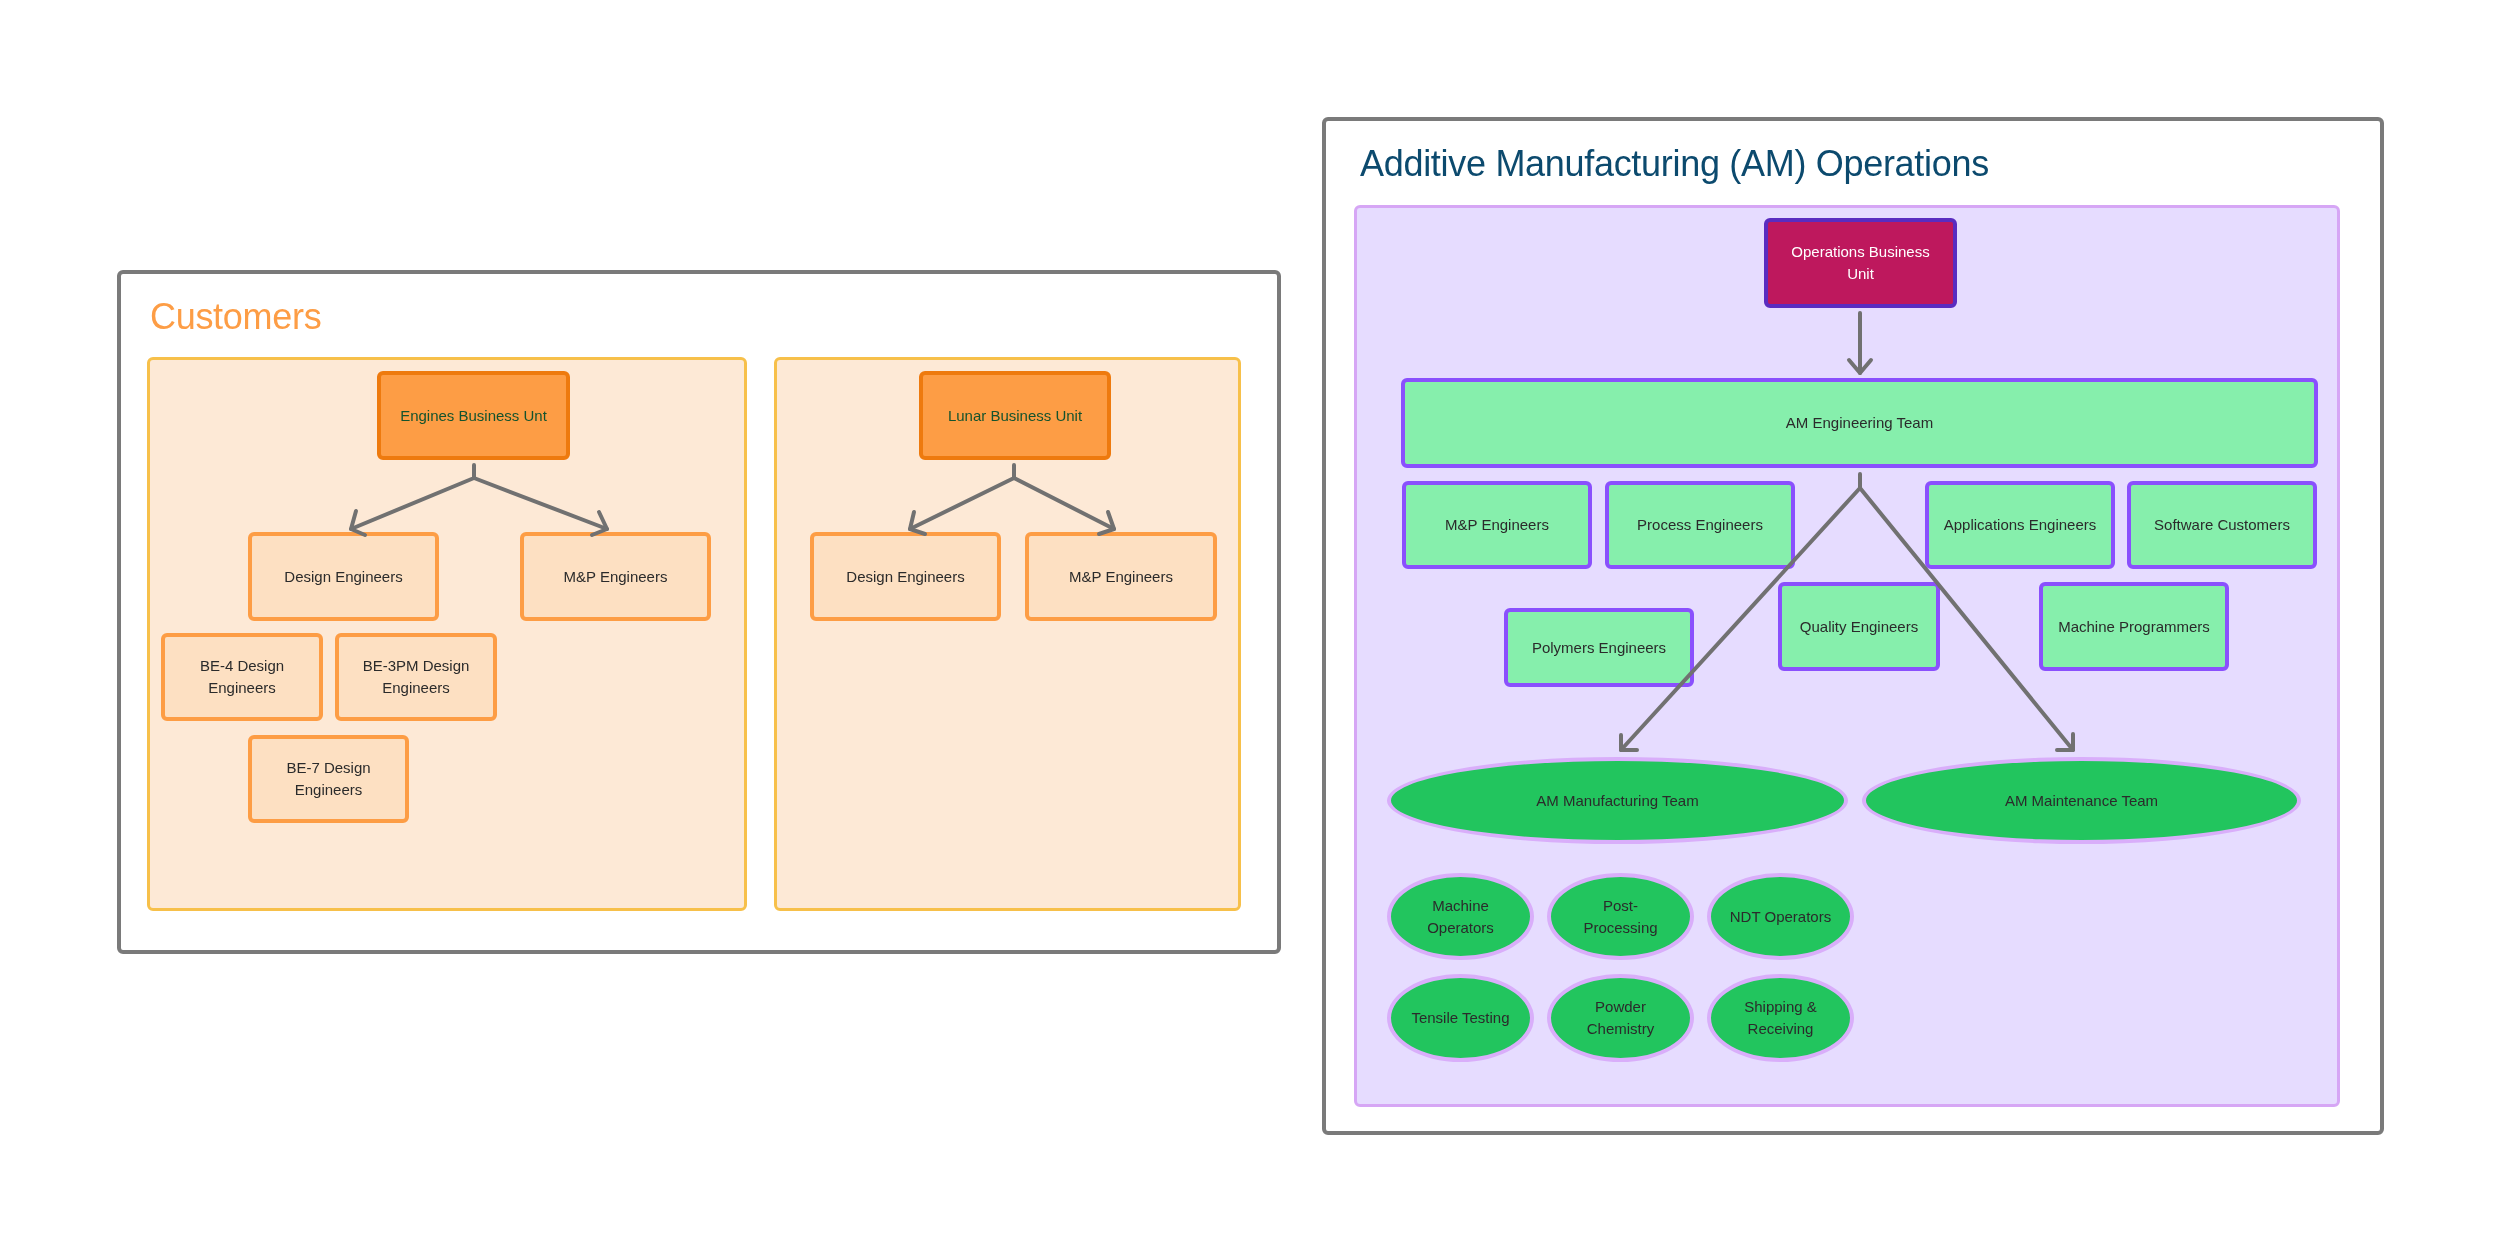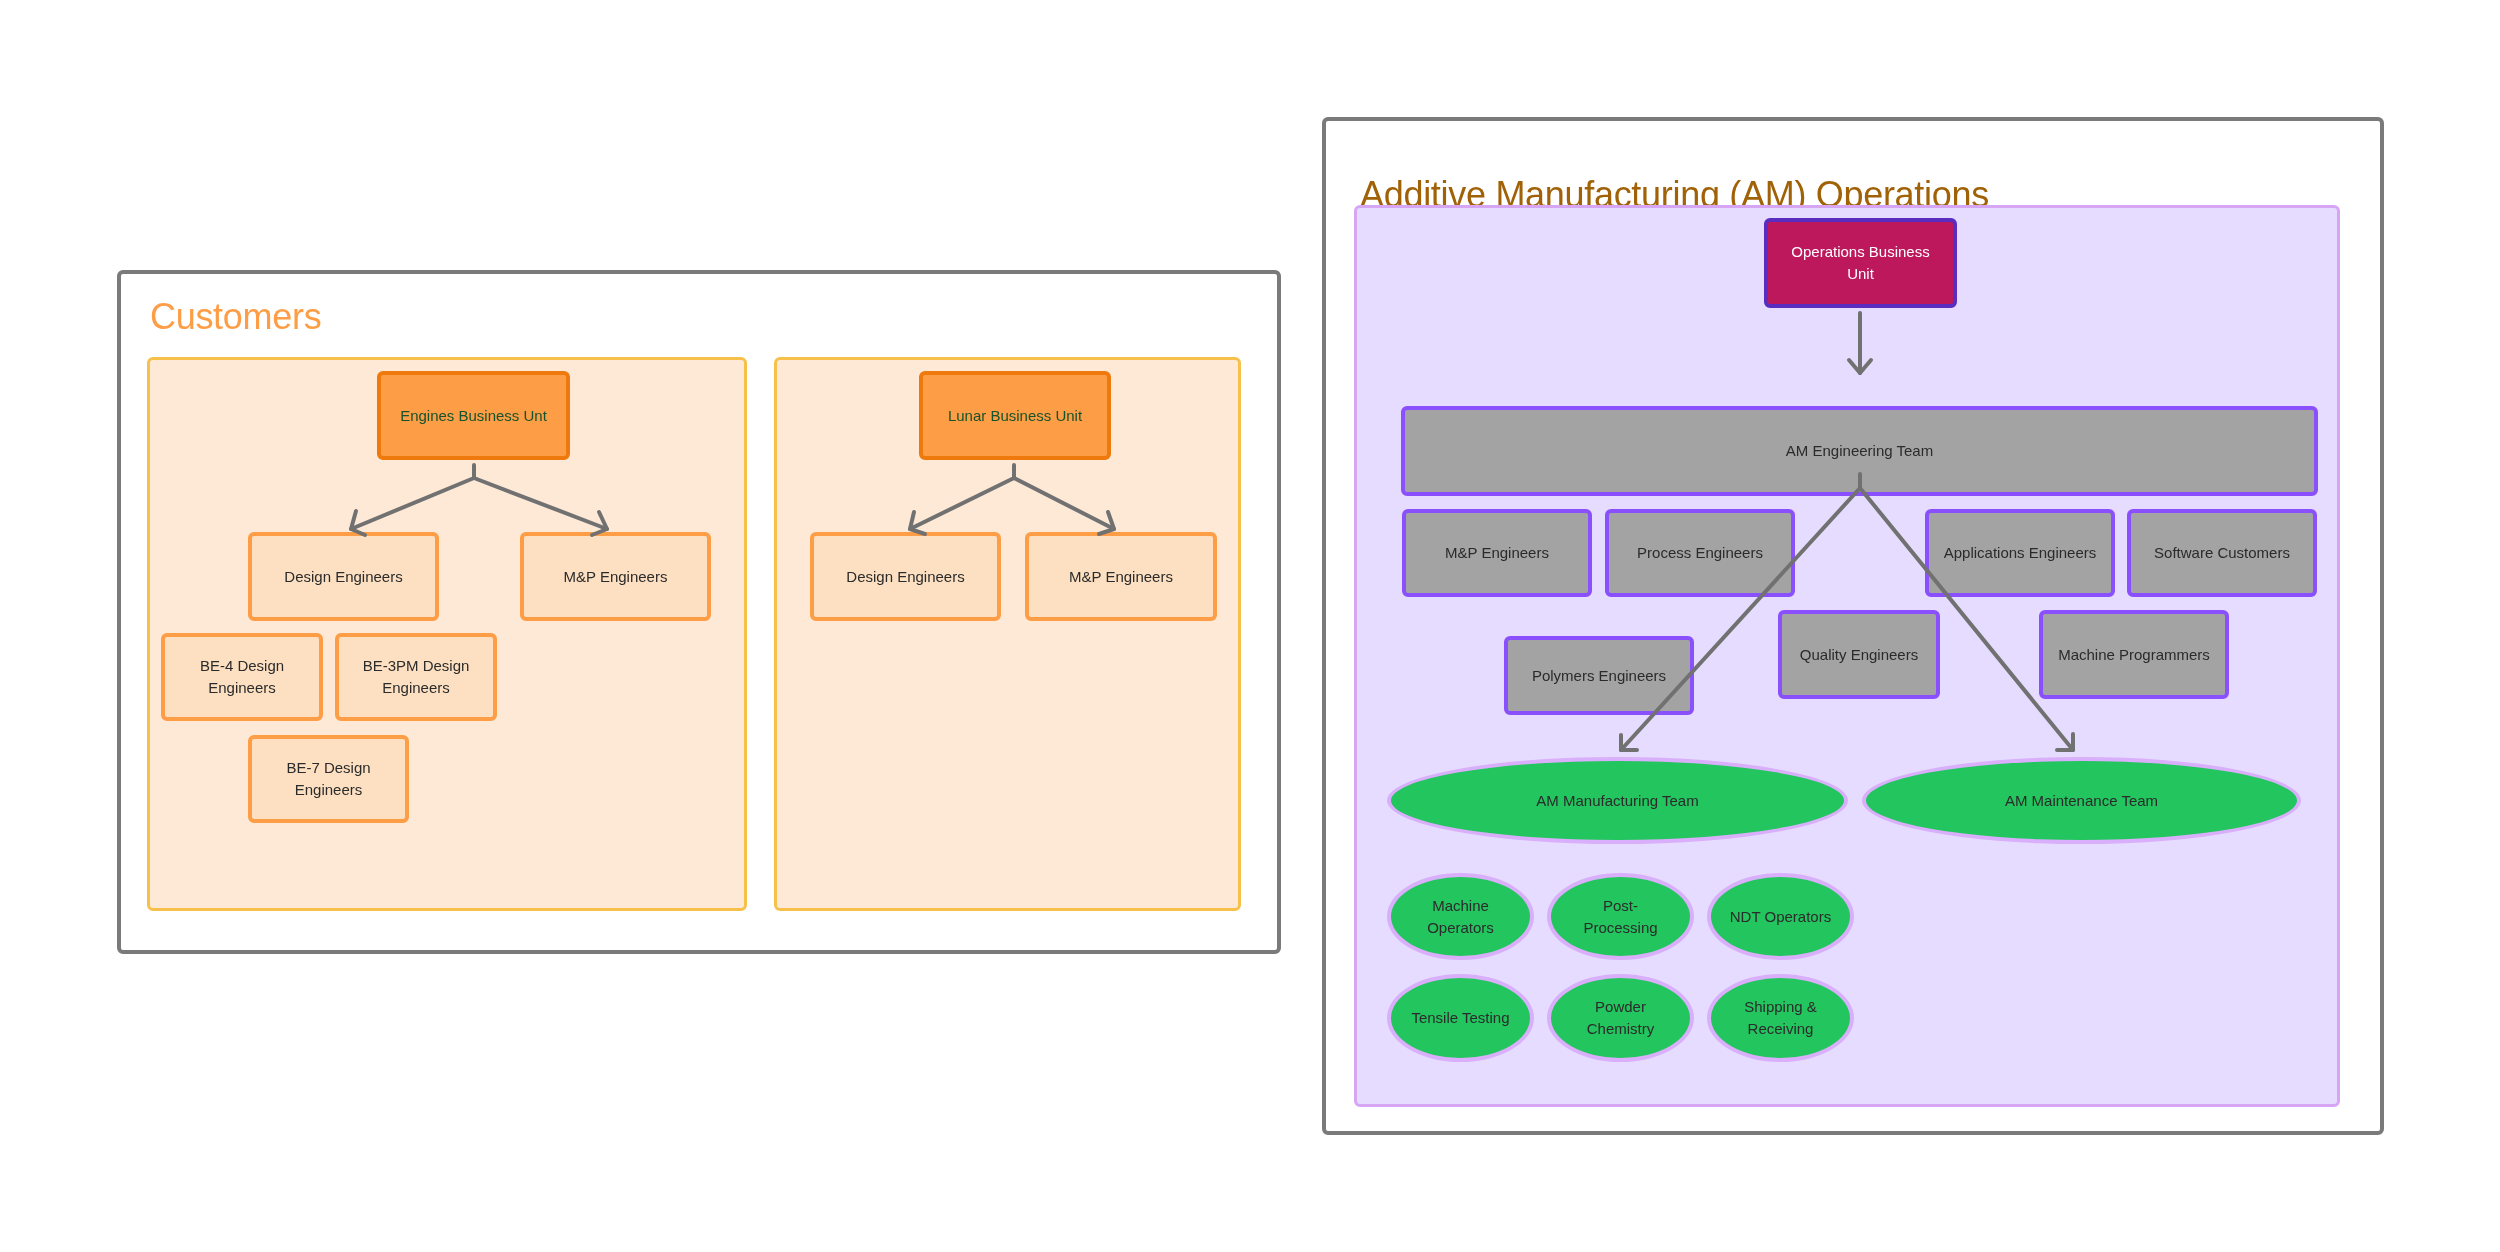--- a/index.html
+++ b/index.html
@@ -8,21 +8,21 @@
   .frame { position: absolute; box-sizing: border-box; border: 4px solid #7a7a7a; border-radius: 6px; background: #ffffff; }
   .frame-title { position: absolute; font-size: 36px; white-space: nowrap; letter-spacing: -0.3px; }
   .group { position: absolute; box-sizing: border-box; border-radius: 6px; }
   .group.orange { background: #fde9d6; border: 3px solid #f7c04a; }
   .group.purple { background: #e6dcff; border: 3px solid #d6a6f5; }
   .node { position: absolute; box-sizing: border-box; display: flex; align-items: center; justify-content: center;
           text-align: center; font-size: 15px; line-height: 22px; color: #2b2b2b; border-radius: 6px; padding: 0 8px; }
   .node.o-head { background: #fd9d45; border: 4px solid #ee7a0e; color: #14532d; }
   .node.o-child { background: #fde0c2; border: 4px solid #fd9d45; }
   .node.p-head { background: #be185d; border: 4px solid #5a2cc0; color: #ffffff; }
-  .node.p-box { background: #a3a3a3; border: 4px solid #8a50fd; margin-top: 28px; }
+  .node.p-box { background: #86efac; border: 4px solid #8a50fd; }
   .node.p-ell { background: #22c55e; border: 4px solid #d9aefa; border-radius: 50%; }
   svg.connectors { position: absolute; left: 0; top: 0; width: 2500px; height: 1252px; pointer-events: none; }
   .conn { fill: none; stroke: #717171; stroke-width: 4; stroke-linecap: round; stroke-linejoin: round; }
 </style>
 </head>
 <body>
 
 <div class="frame" style="left:117px; top:270px; width:1164px; height:684px;"></div>
 <div class="frame-title" style="left:150px; top:296px; color:#fd9d45;">Customers</div>
 
@@ -34,21 +34,21 @@
 <div class="node o-child" style="left:520px; top:532px; width:191px; height:89px;">M&amp;P Engineers</div>
 <div class="node o-child" style="left:161px; top:633px; width:162px; height:88px; padding:0 20px;">BE-4 Design Engineers</div>
 <div class="node o-child" style="left:335px; top:633px; width:162px; height:88px; padding:0 14px;">BE-3PM Design Engineers</div>
 <div class="node o-child" style="left:248px; top:735px; width:161px; height:88px; padding:0 20px;">BE-7 Design Engineers</div>
 
 <div class="node o-head" style="left:919px; top:371px; width:192px; height:89px;">Lunar Business Unit</div>
 <div class="node o-child" style="left:810px; top:532px; width:191px; height:89px;">Design Engineers</div>
 <div class="node o-child" style="left:1025px; top:532px; width:192px; height:89px;">M&amp;P Engineers</div>
 
 <div class="frame" style="left:1322px; top:117px; width:1062px; height:1018px;"></div>
-<div class="frame-title" style="left:1360px; top:143px; color:#a16207;margin-top:31px;">Additive Manufacturing (AM) Operations</div>
+<div class="frame-title" style="left:1360px; top:143px; color:#0c4a6e;">Additive Manufacturing (AM) Operations</div>
 
 <div class="group purple" style="left:1354px; top:205px; width:986px; height:902px;"></div>
 
 <div class="node p-head" style="left:1764px; top:218px; width:193px; height:90px;">Operations Business Unit</div>
 <div class="node p-box" style="left:1401px; top:378px; width:917px; height:90px;">AM Engineering Team</div>
 
 <div class="node p-box" style="left:1402px; top:481px; width:190px; height:88px;">M&amp;P Engineers</div>
 <div class="node p-box" style="left:1605px; top:481px; width:190px; height:88px;">Process Engineers</div>
 <div class="node p-box" style="left:1925px; top:481px; width:190px; height:88px;">Applications Engineers</div>
 <div class="node p-box" style="left:2127px; top:481px; width:190px; height:88px;">Software Customers</div>

